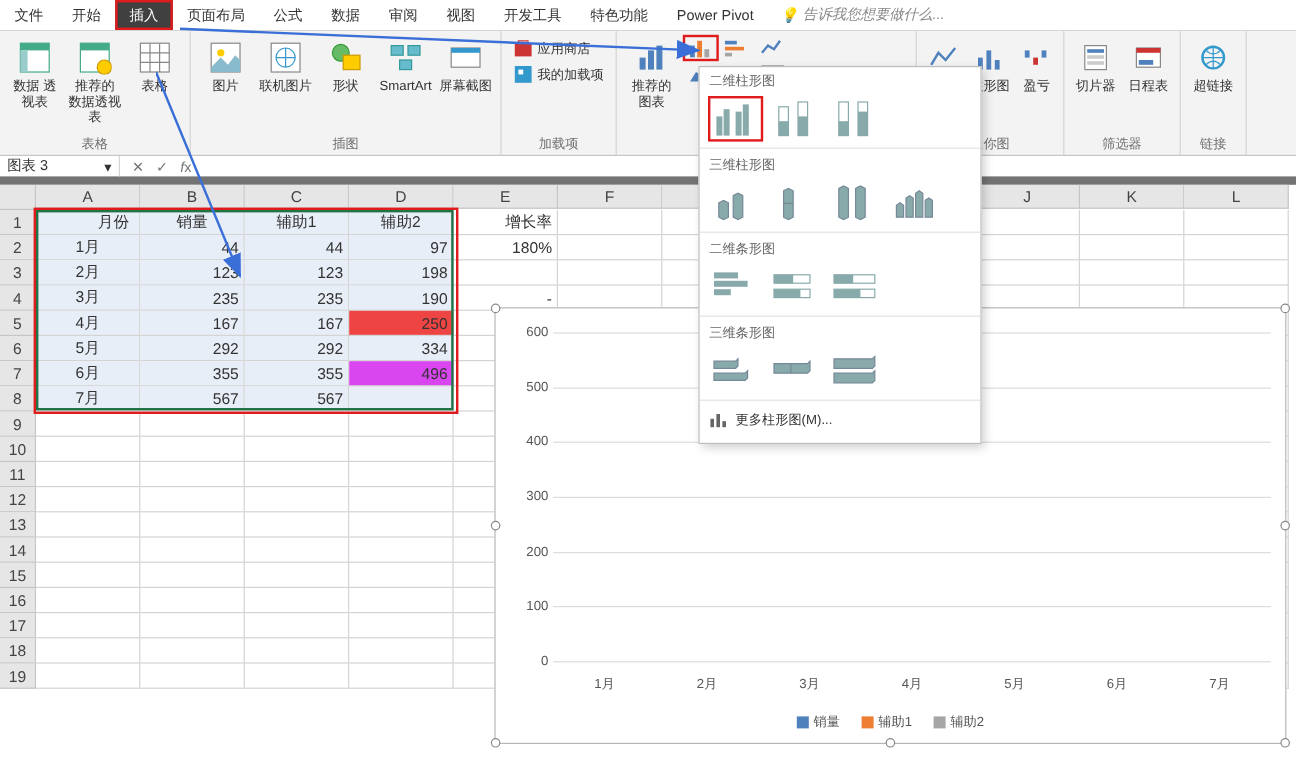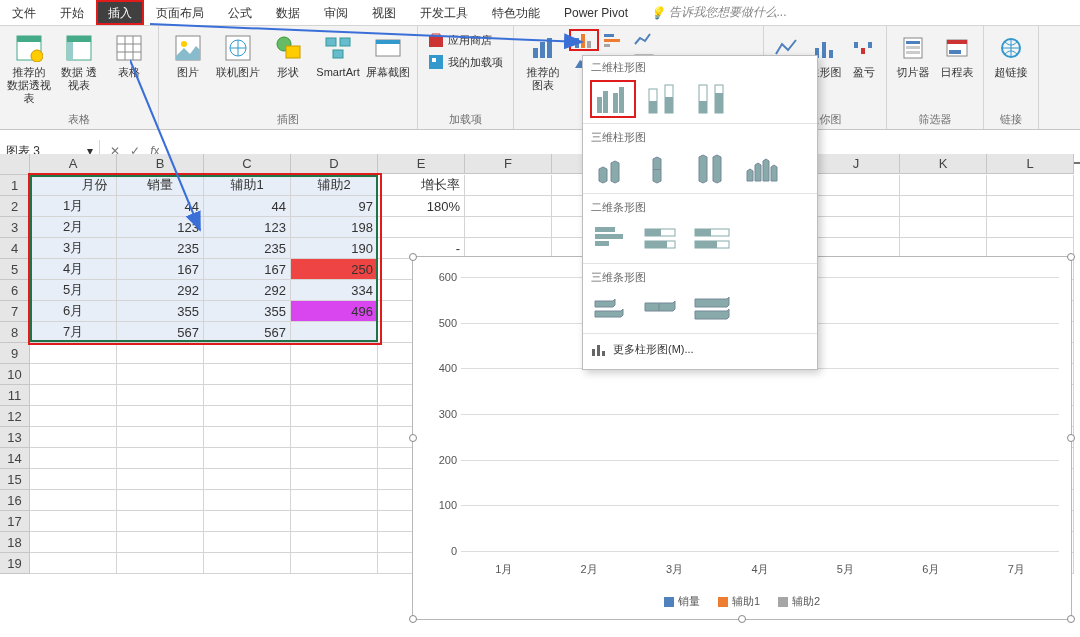--- a/index.html
+++ b/index.html
@@ -20,21 +20,21 @@
 .big-btn .ic { width: 32px; height: 32px; display: flex; align-items: center; justify-content: center; }
 .big-btn .lbl { font-size: 11px; text-align: center; line-height: 13px; }
 .mini-stack { display: flex; flex-direction: column; gap: 2px; }
 .mini-btn { display: flex; align-items: center; gap: 4px; padding: 2px 4px; cursor: pointer; font-size: 11px; }
 .mini-btn .ic { width: 16px; height: 16px; }
 .chart-grid { display: grid; grid-template-columns: repeat(3, 28px); gap: 2px; }
 .chart-btn { width: 28px; height: 20px; cursor: pointer; display: flex; align-items: center; justify-content: center; }
 .chart-btn.hl { outline: 2px solid #e01b1b; outline-offset: -1px; }
 
 
-.fx-bar { height: 24px; border-bottom: 2px solid #737373; display: flex; align-items: center; margin-top: 10px; }
+.fx-bar { height: 24px; border-bottom: 7px solid #737373; display: flex; align-items: center; }
 .name-box { width: 100px; border-right: 1px solid #d4d4d4; padding: 0 6px; height: 100%; display: flex; align-items: center; justify-content: space-between; }
 .fx-ctrls { display: flex; gap: 10px; padding: 0 10px; color: #777; }
 .fx-input { flex: 1; padding: 0 6px; }
 
 
 .sheet { position: absolute; top: 154px; left: 0; right: 0; bottom: 0; display: grid; grid-template-columns: 30px repeat(12, 87px); grid-auto-rows: 21px; font-size: 13px; }
 .colhdr, .rowhdr, .corner { background: #e6e6e6; border-right: 1px solid #c6c6c6; border-bottom: 1px solid #c6c6c6; display: flex; align-items: center; justify-content: center; color: #444; }
 .colhdr { height: 20px; }
 .cell { border-right: 1px solid #d4d4d4; border-bottom: 1px solid #d4d4d4; display: flex; align-items: center; justify-content: center; padding: 0 4px; }
 .cell.right { justify-content: flex-end; }
@@ -95,36 +95,36 @@
   </div>
 
 <div class="ribbon-body">
   <div class="rb-group">
     <div class="rb-row">
       <div class="big-btn">
         <span class="ic">
             <svg width="28" height="28">
               <rect x="2" y="2" width="24" height="24" fill="#fff" stroke="#4a8"></rect>
               <rect x="2" y="2" width="24" height="6" fill="#4a8"></rect>
-              <circle cx="22" cy="22" r="6" fill="#fc0" stroke="#c90"></circle>
-            </svg>
-          </span>
-        <span class="lbl">推荐的
-数据透视表</span>
+              <rect x="2" y="8" width="6" height="18" fill="#9cc"></rect>
+            </svg>
+          </span>
+        <span class="lbl">数据
+透视表</span>
       </div>
       <div class="big-btn">
         <span class="ic">
             <svg width="28" height="28">
               <rect x="2" y="2" width="24" height="24" fill="#fff" stroke="#4a8"></rect>
               <rect x="2" y="2" width="24" height="6" fill="#4a8"></rect>
-              <rect x="2" y="8" width="6" height="18" fill="#9cc"></rect>
-            </svg>
-          </span>
-        <span class="lbl">数据
-透视表</span>
+              <circle cx="22" cy="22" r="6" fill="#fc0" stroke="#c90"></circle>
+            </svg>
+          </span>
+        <span class="lbl">推荐的
+数据透视表</span>
       </div>
       <div class="big-btn">
         <span class="ic">
             <svg width="28" height="28">
               <rect x="2" y="2" width="24" height="24" fill="#fff" stroke="#888"></rect>
               <line x1="2" y1="10" x2="26" y2="10" stroke="#888"></line>
               <line x1="2" y1="18" x2="26" y2="18" stroke="#888"></line>
               <line x1="10" y1="2" x2="10" y2="26" stroke="#888"></line>
               <line x1="18" y1="2" x2="18" y2="26" stroke="#888"></line>
             </svg>

